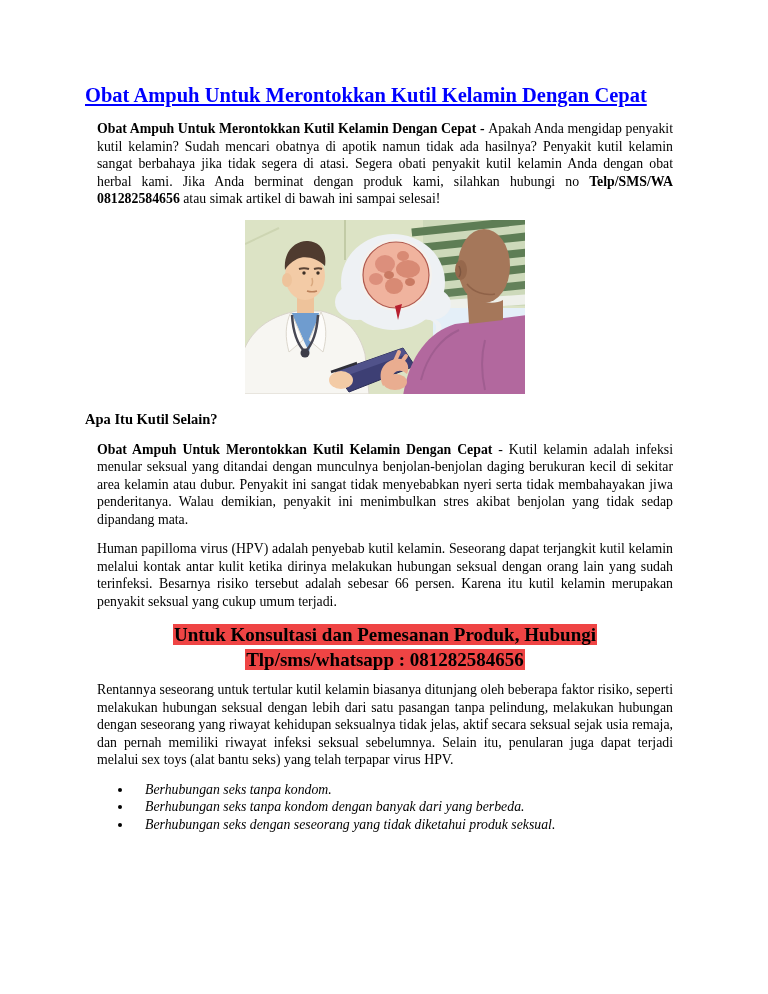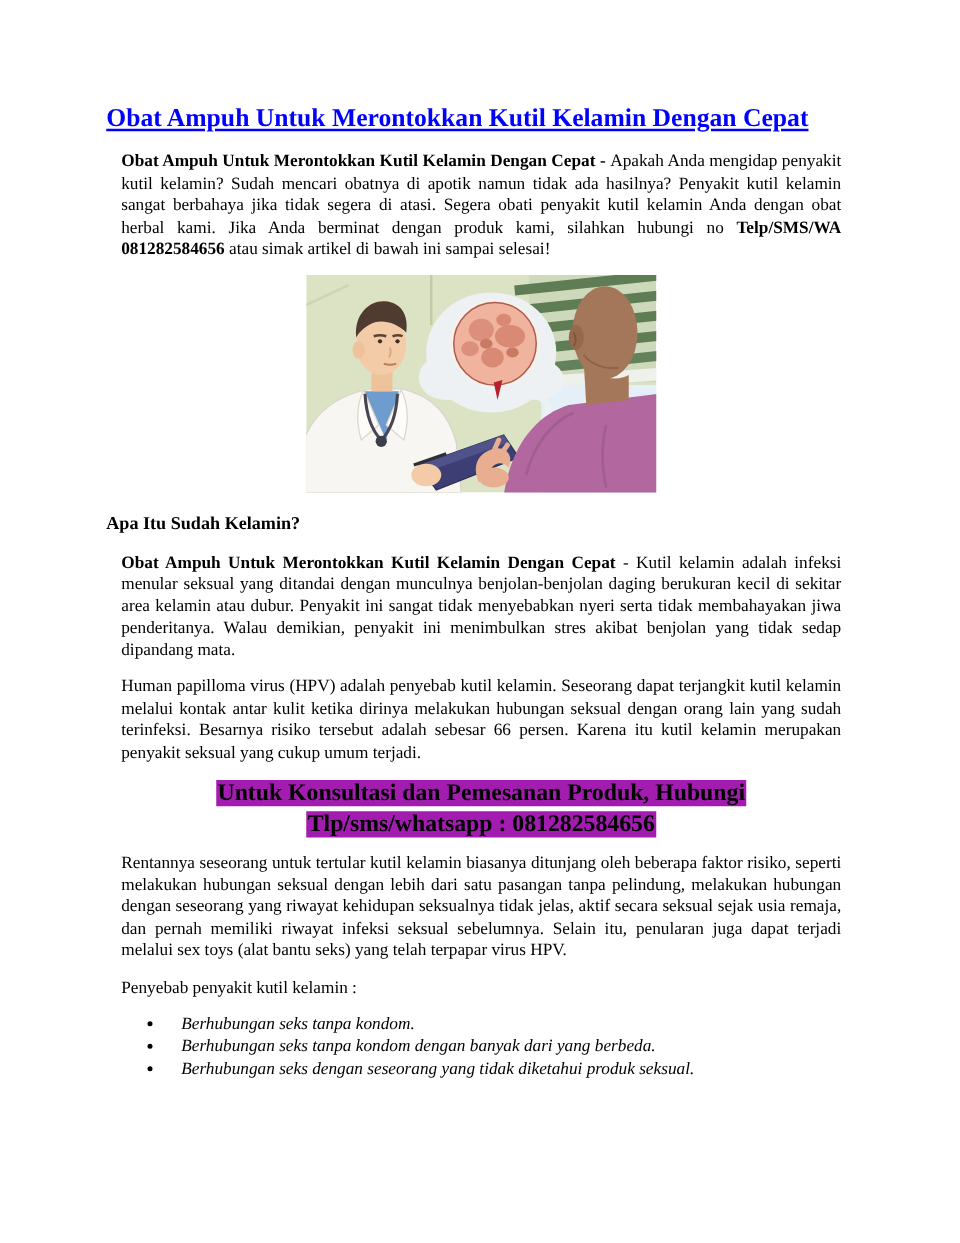--- a/index.html
+++ b/index.html
@@ -45,21 +45,21 @@
     font-weight:bold;
   }
   .cta-block{
     margin-top:8px;
     text-align:center;
     font-weight:bold;
     font-size:19px;
     line-height:25px;
   }
   .cta-line{
-    background:#a21caf;
+    background:#ef4444;
     padding:0 1px;
   }
   ul.causes-list{
     margin:10px 0 0 0;
     padding:0 0 0 48px;
     font-size:13.8px;
     line-height:17.8px;
     font-style:italic;
   }
   ul.causes-list li{
@@ -153,32 +153,31 @@
           <ellipse cx="216" cy="50" rx="6" ry="10" fill="#96684c"></ellipse>
           <path d="M214,46 C216,50 216,54 214,57" stroke="#7d5640" stroke-width="1.5" fill="none"></path>
           <path d="M222,64 C228,72 240,76 250,74" stroke="#8f6248" stroke-width="1.5" fill="none"></path>
           <path d="M138,166 C132,152 138,142 150,139 C160,137 166,144 162,154 C156,148 148,150 146,160 Z" fill="#e9ad90"></path>
           <ellipse cx="150" cy="162" rx="12" ry="8" fill="#e9ad90"></ellipse>
           <path d="M150,141 L154,132 M156,143 L161,136" stroke="#e9ad90" stroke-width="4" stroke-linecap="round" fill="none"></path>
         </g>
       </svg>
     </div>
 
-    <h2 class="section-heading">Apa Itu Sudah Kelamin?</h2>
+    <h2 class="section-heading">Apa Itu Kutil Selain?</h2>
 
     <p class="body-text" style="margin-top:13px;"><b>Obat Ampuh Untuk Merontokkan Kutil Kelamin Dengan Cepat</b><span> - Kutil kelamin adalah infeksi menular seksual yang ditandai dengan munculnya benjolan-benjolan daging berukuran kecil di sekitar area kelamin atau dubur. Penyakit ini sangat tidak menyebabkan nyeri serta tidak membahayakan jiwa penderitanya. Walau demikian, penyakit ini menimbulkan stres akibat benjolan yang tidak sedap dipandang mata.</span></p>
     <p class="body-text">Human papilloma virus (HPV) adalah penyebab kutil kelamin. Seseorang dapat terjangkit kutil kelamin melalui kontak antar kulit ketika dirinya melakukan hubungan seksual dengan orang lain yang sudah terinfeksi. Besarnya risiko tersebut adalah sebesar 66 persen. Karena itu kutil kelamin merupakan penyakit seksual yang cukup umum terjadi.</p>
 
     <div class="cta-block">
       <span class="cta-line">Untuk Konsultasi dan Pemesanan Produk, Hubungi</span><br>
       <span class="cta-line">Tlp/sms/whatsapp : 081282584656</span>
     </div>
 
     <p class="body-text" style="margin-top:9px;">Rentannya seseorang untuk tertular kutil kelamin biasanya ditunjang oleh beberapa faktor risiko, seperti melakukan hubungan seksual dengan lebih dari satu pasangan tanpa pelindung, melakukan hubungan dengan seseorang yang riwayat kehidupan seksualnya tidak jelas, aktif secara seksual sejak usia remaja, dan pernah memiliki riwayat infeksi seksual sebelumnya. Selain itu, penularan juga dapat terjadi melalui sex toys (alat bantu seks) yang telah terpapar virus HPV.</p>
-    <p class="body-text">Penyebab penyakit kutil kelamin :</p>
 
     <ul class="causes-list">
       <li>Berhubungan seks tanpa kondom.</li>
       <li>Berhubungan seks tanpa kondom dengan banyak dari yang berbeda.</li>
       <li>Berhubungan seks dengan seseorang yang tidak diketahui produk seksual.</li>
     </ul>
 
   </div>
 </div>
 

